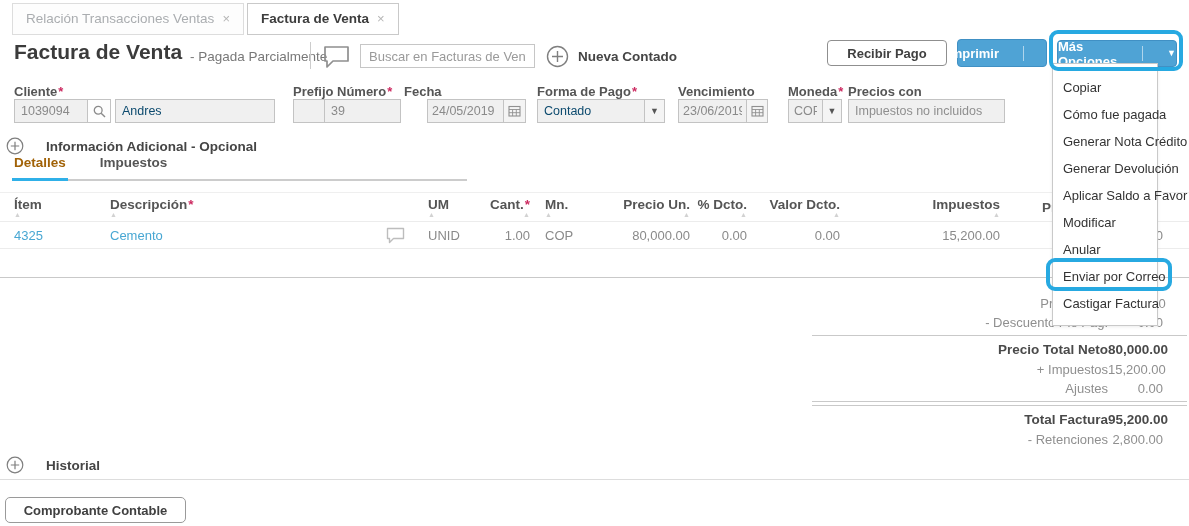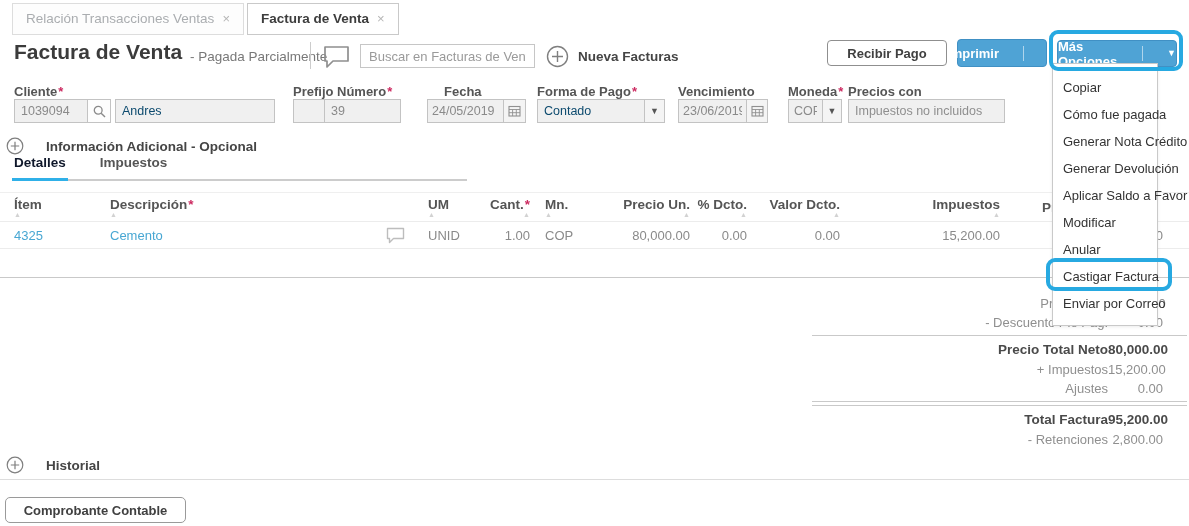--- a/index.html
+++ b/index.html
@@ -57,21 +57,21 @@
   .section-hdr { position:absolute; display:flex; align-items:center; gap:22px; cursor:pointer; }
   .section-hdr .lbl { font-size:13.5px; font-weight:bold; color:#454545; }
   .info-hdr { left:6px; top:137px; }
   .hist-hdr { left:6px; top:456px; }
   .hist-line { position:absolute; top:479px; left:0; width:1189px; border-top:1px solid #ddd; }
 
   
   .dtabs { position:absolute; left:12px; top:155px; width:455px; display:flex; gap:30px;
            border-bottom:2px solid #ccc; }
   .dtab { font-size:13.5px; font-weight:bold; color:#555; padding:0 2px 8px 2px; margin-bottom:-2px; cursor:pointer; }
-  .dtab.active { color:#0f172a; border-bottom:3px solid #2fb0e8; }
+  .dtab.active { color:#a16207; border-bottom:3px solid #2fb0e8; }
 
   
   .itable { position:absolute; left:0; top:192px; width:1189px; }
   .thead { display:flex; height:30px; border-top:1px solid #efefef; border-bottom:1px solid #ececec; }
   .th { display:flex; flex-direction:column; justify-content:center; font-size:13.5px; font-weight:bold; color:#555; }
   .th .arr { font-size:7px; color:#d2d2d2; line-height:5px; height:5px; font-weight:normal; }
   .trow { display:flex; align-items:center; height:27px; border-bottom:1px solid #ececec;
           font-size:13px; color:#8a8a8a; }
   .table-bottom { height:29px; border-bottom:1px solid #c9c9c9; }
   .c-item   { width:110px; padding-left:14px; text-align:left; }
@@ -132,39 +132,39 @@
       </svg>
   </span>
   <input class="search-input" value="" placeholder="Buscar en Facturas de Venta" style="">
   <div class="new-invoice">
     <span class="plus-circle">
       <svg width="23" height="23" viewBox="0 0 23 23">
           <circle cx="11.5" cy="11.5" r="10" fill="none" stroke="#7f7f7f" stroke-width="1.4"></circle>
           <path d="M11.5 6 v11 M6 11.5 h11" stroke="#7f7f7f" stroke-width="1.4"></path>
         </svg>
     </span>
-    <span class="lbl">Nueva Facturas</span>
+    <span class="lbl">Nueva Contado</span>
   </div>
 
   <div class="btn-outline btn-receive">Recibir Pago</div>
   <div class="btn-blue btn-print">
     <span>Imprimir</span>
     <span class="btn-sep"></span>
     <span class="btn-caret">▼</span>
   </div>
   <div class="btn-blue btn-more">
     <span>Más Opciones</span>
     <span class="btn-sep"></span>
     <span class="btn-caret">▼</span>
   </div>
 
   <div class="flabel" style="left:14px"><span>Cliente</span><span class="req">*</span></div>
   <div class="flabel" style="left:293px"><span>Prefijo</span></div>
   <div class="flabel" style="left:337px"><span>Número</span><span class="req">*</span></div>
-  <div class="flabel" style="left:444px"><span>Fecha</span></div>
+  <div class="flabel" style="left:404px"><span>Fecha</span></div>
   <div class="flabel" style="left:537px"><span>Forma de Pago</span><span class="req">*</span></div>
   <div class="flabel" style="left:678px"><span>Vencimiento</span></div>
   <div class="flabel" style="left:788px"><span>Moneda</span><span class="req">*</span></div>
   <div class="flabel" style="left:848px"><span>Precios con</span></div>
 
   <input class="finput" style="left: 14px; width: 74px;" value="1039094">
   <div class="fbtn" style="left:87px;width:24px;background:#fdfdfd">
     <svg width="13" height="13" viewBox="0 0 13 13">
         <circle cx="5.2" cy="5.2" r="3.9" fill="none" stroke="#8a8a8a" stroke-width="1.3"></circle>
         <path d="M8.2 8.2 L12 12" stroke="#8a8a8a" stroke-width="1.4"></path>
@@ -323,20 +323,20 @@
   <div class="btn-outline btn-comprobante">Comprobante Contable</div>
 
   <div class="menu">
     <div class="menu-item">Copiar</div>
     <div class="menu-item">Cómo fue pagada</div>
     <div class="menu-item">Generar Nota Crédito</div>
     <div class="menu-item">Generar Devolución</div>
     <div class="menu-item">Aplicar Saldo a Favor</div>
     <div class="menu-item">Modificar</div>
     <div class="menu-item">Anular</div>
+    <div class="menu-item">Enviar por Correo</div>
     <div class="menu-item">Castigar Factura</div>
-    <div class="menu-item">Enviar por Correo</div>
   </div>
 
   <div class="hl-box hl-more"></div>
   <div class="hl-box hl-castigar"></div>
 
 </div>
 
 </body></html>

